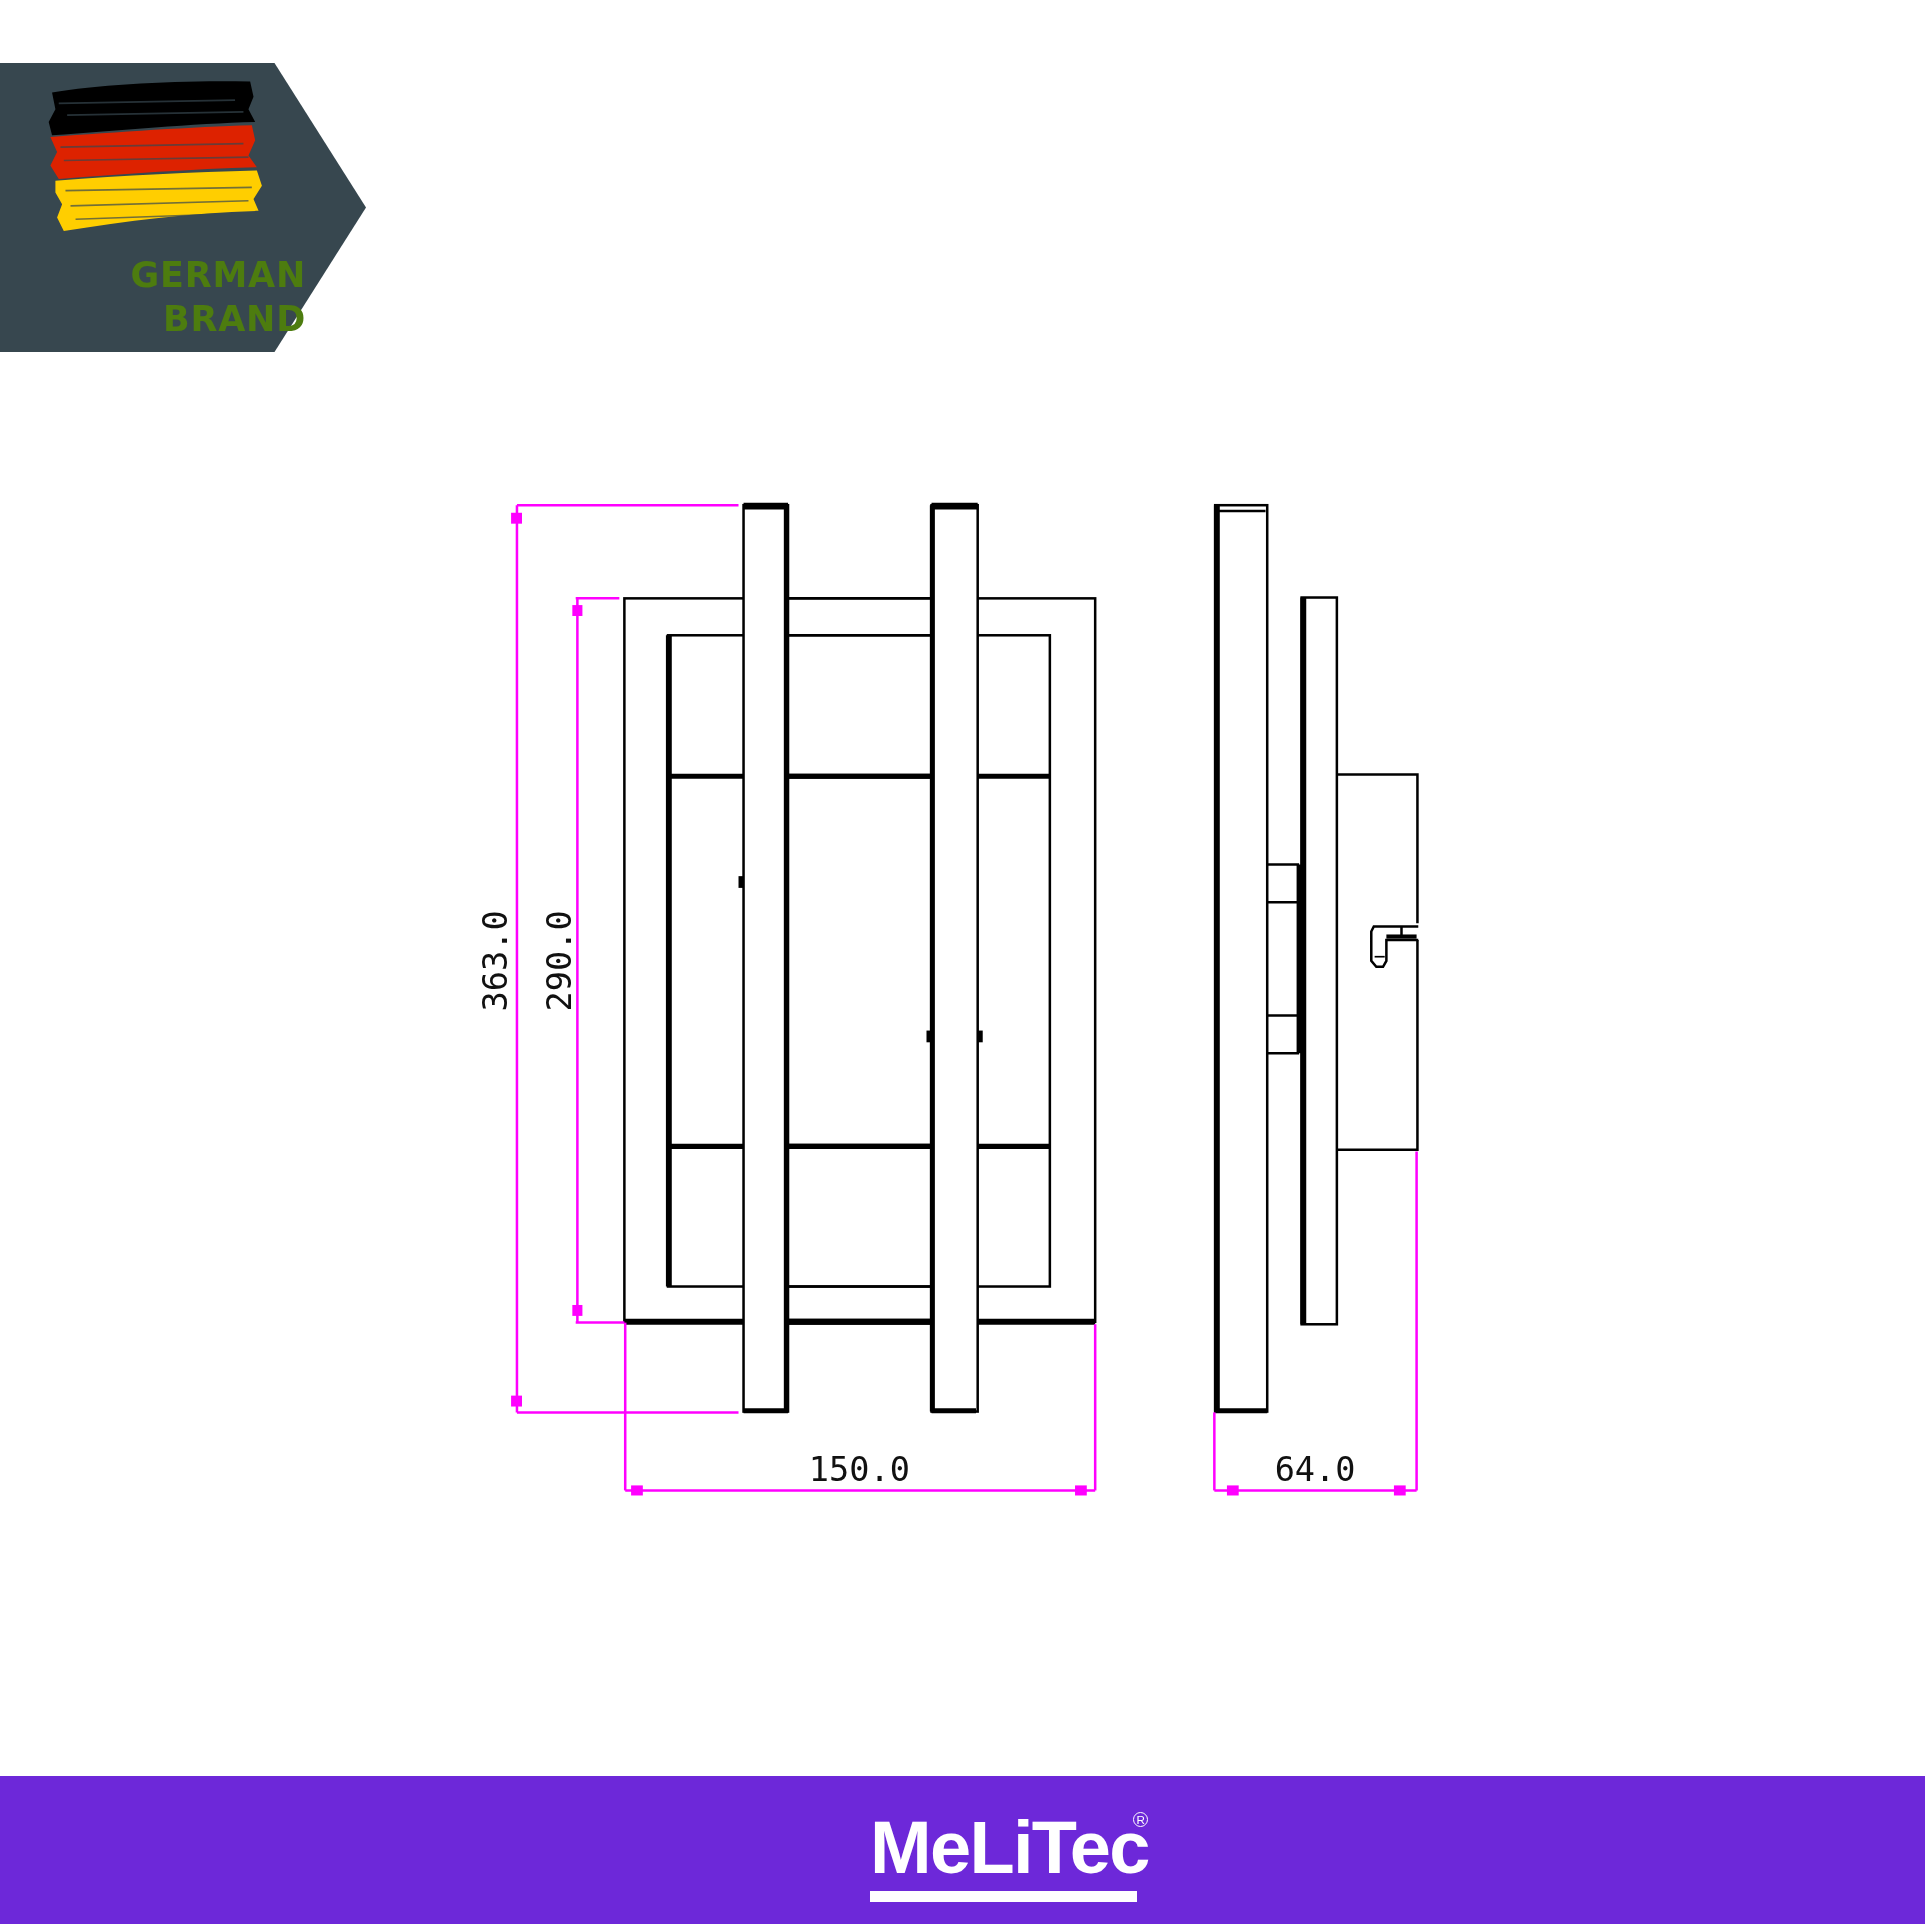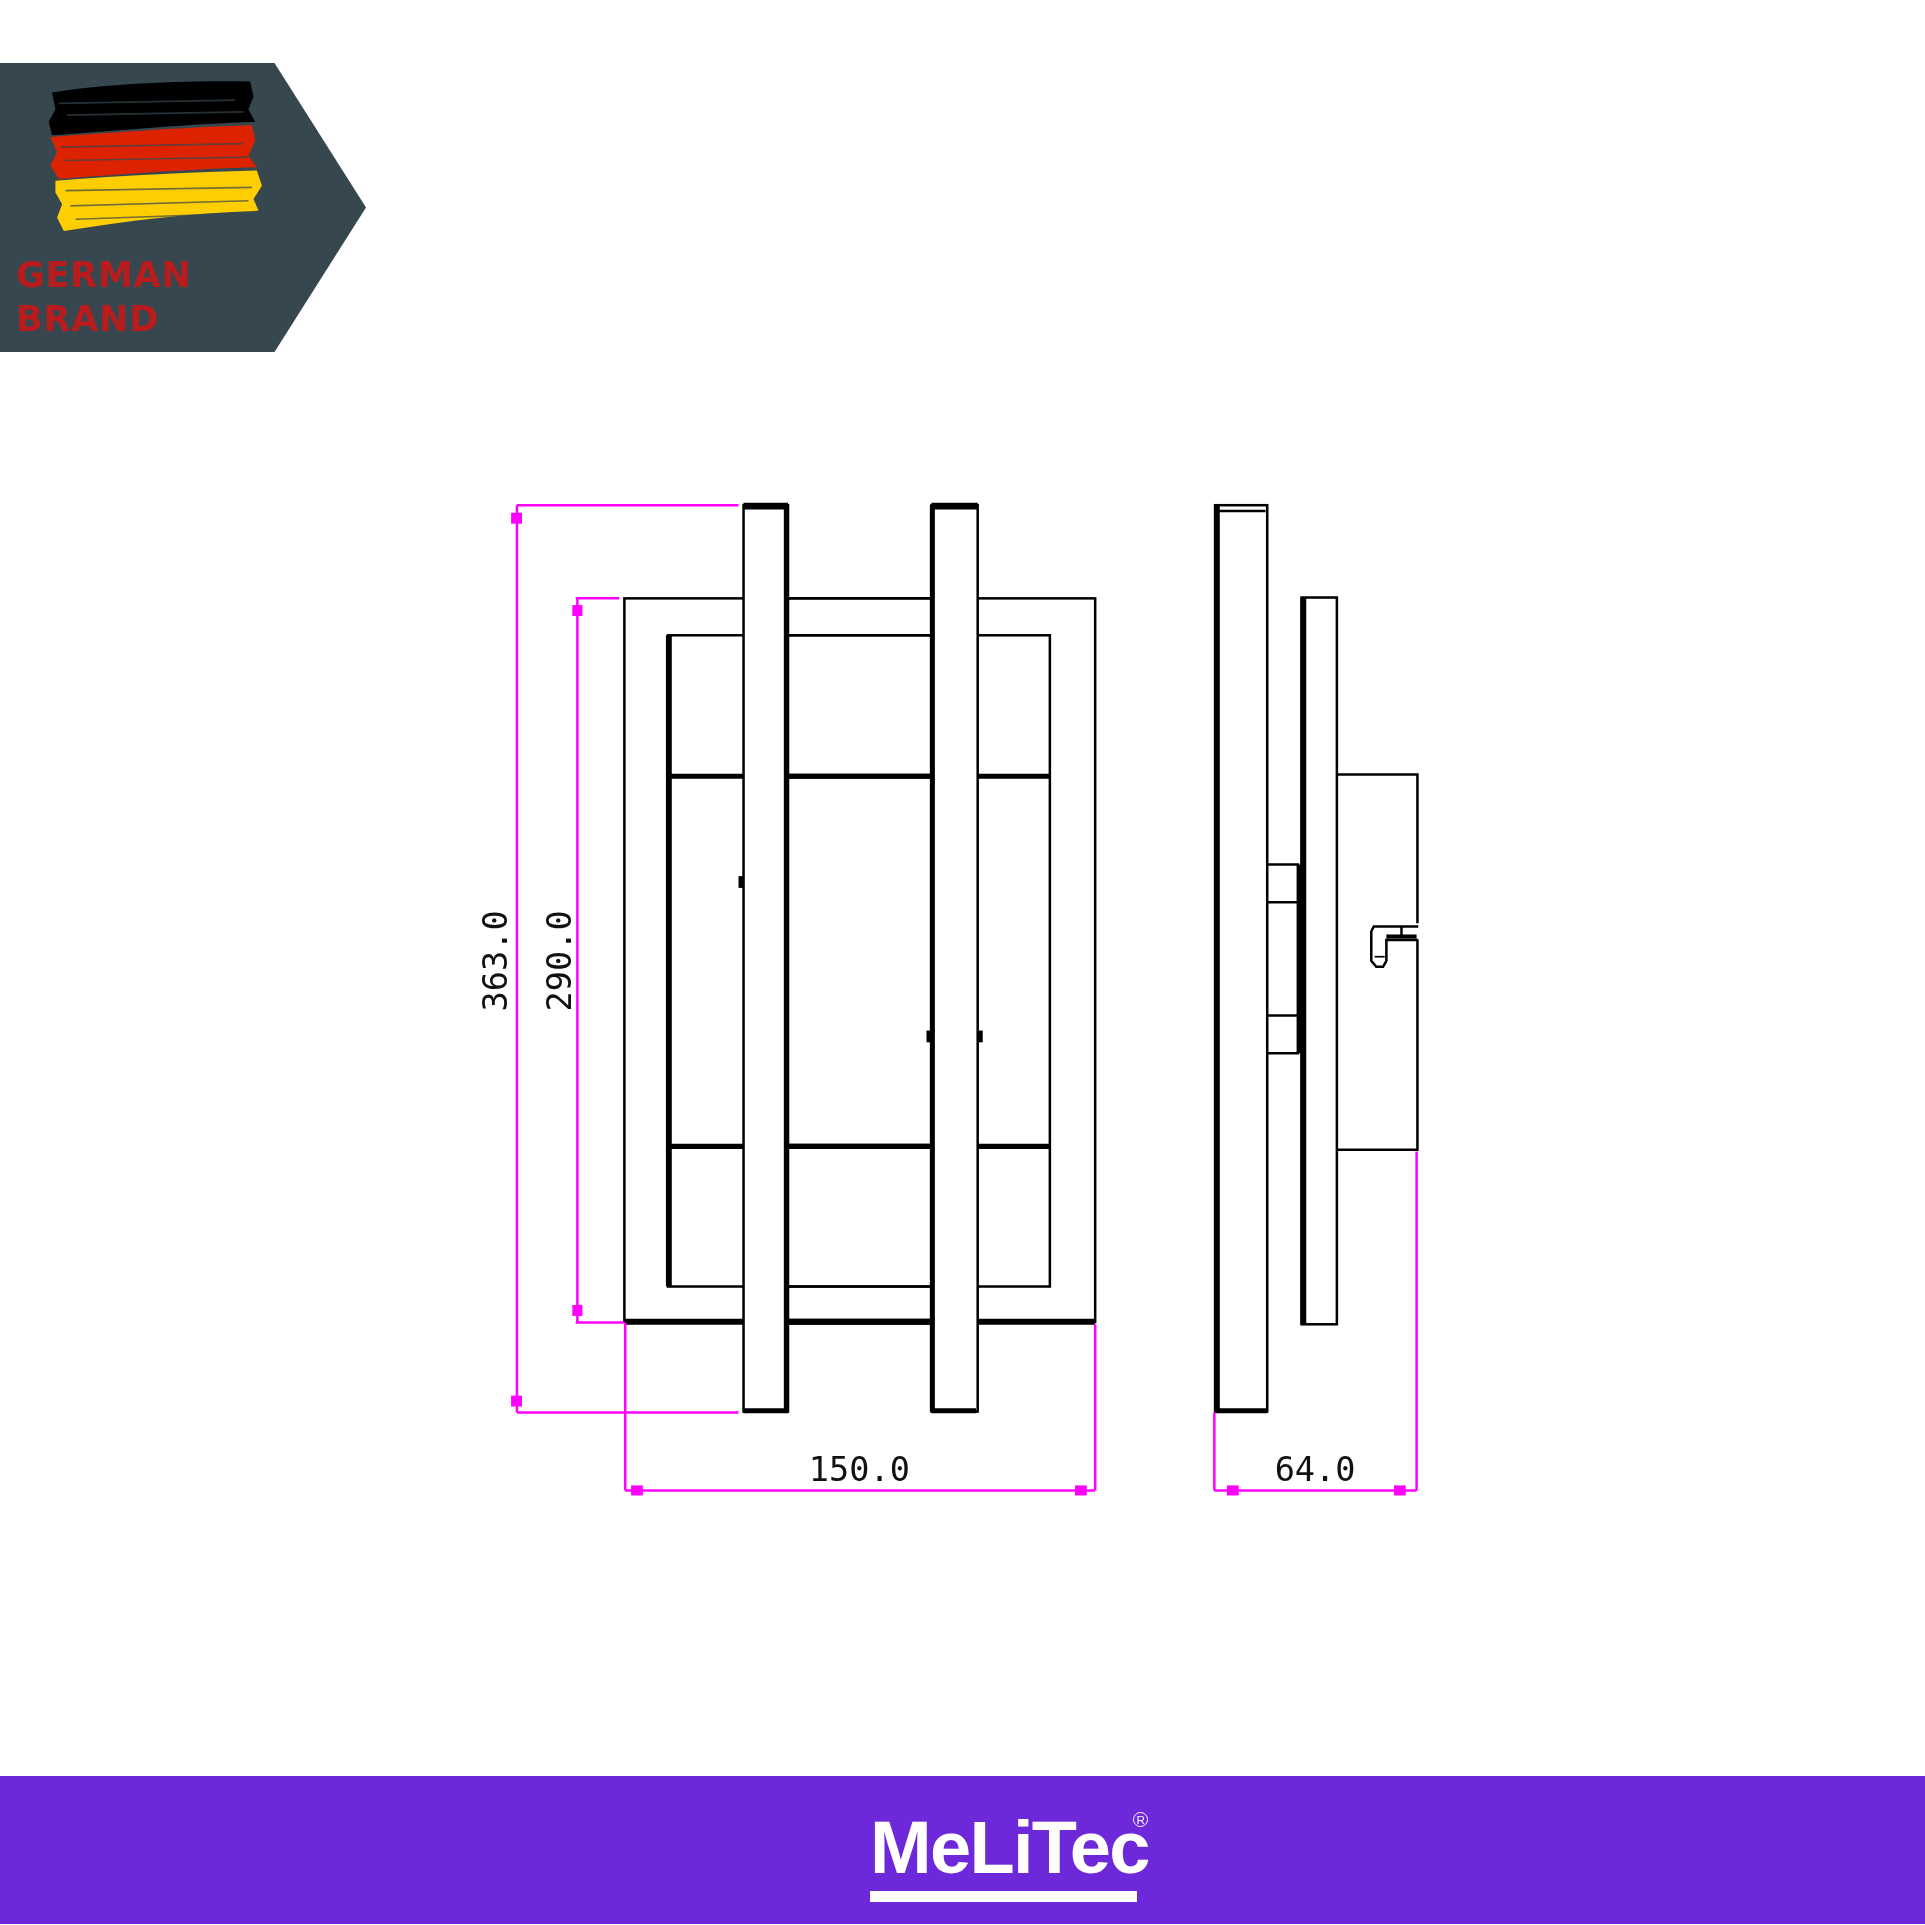--- a/index.html
+++ b/index.html
@@ -1,19 +1,19 @@
 <!DOCTYPE html>
 <html style="font-size:13.4px"><head>
   <meta charset="utf-8">
   <style>
     html, body { margin: 0; padding: 0; background: #ffffff; }
     body { width: 1926px; height: 1926px; position: relative; overflow: hidden; font-family: "DejaVu Sans", sans-serif; }
     .badge { position: absolute; left: 0; top: 63px; width: 366px; height: 289px; }
     .badge svg { position: absolute; left: 0; top: 0; }
-    .badge-text { position: absolute; left: 16px; width: 298px; text-align: left; color: #b91c1c; font-family: "DejaVu Sans", sans-serif; font-weight: 600; font-size: 35px; line-height: 42px; letter-spacing: 0.8px; }
+    .badge-text { position: absolute; left: 8px; width: 298px; text-align: right; color: #4d7c0f; font-family: "DejaVu Sans", sans-serif; font-weight: 600; font-size: 35px; line-height: 42px; letter-spacing: 0.8px; }
     .badge-line1 { top: 191px; }
     .badge-line2 { top: 235px; }
     .drawing { position: absolute; left: 0; top: 0; width: 1926px; height: 1926px; }
     .dim-label { font-family: "DejaVu Sans Mono", monospace; font-size: 40px; fill: #111111; }
     .footer { position: absolute; left: 0; top: 1776px; width: 1926px; height: 148px; background: #6d28d9; }
     .logo { position: absolute; left: 870px; top: 34px; width: 269px; height: 84px; }
     .logo-text { position: absolute; left: 0; top: 0; color: #ffffff; font-family: "Liberation Sans", sans-serif; font-weight: 700; font-size: 74px; line-height: 76px; letter-spacing: -1.7px; }
     .logo-underline { position: absolute; left: 0; top: 81px; width: 267px; height: 11px; background: #ffffff; }
     .logo-reg { position: absolute; left: 263px; top: 1.7px; color: #ffffff; font-family: "Liberation Sans", sans-serif; font-size: 11.7px; border: 1.7px solid #ffffff; border-radius: 50%; width: 13.4px; height: 13.4px; line-height: 13.4px; text-align: center; }
   </style>

